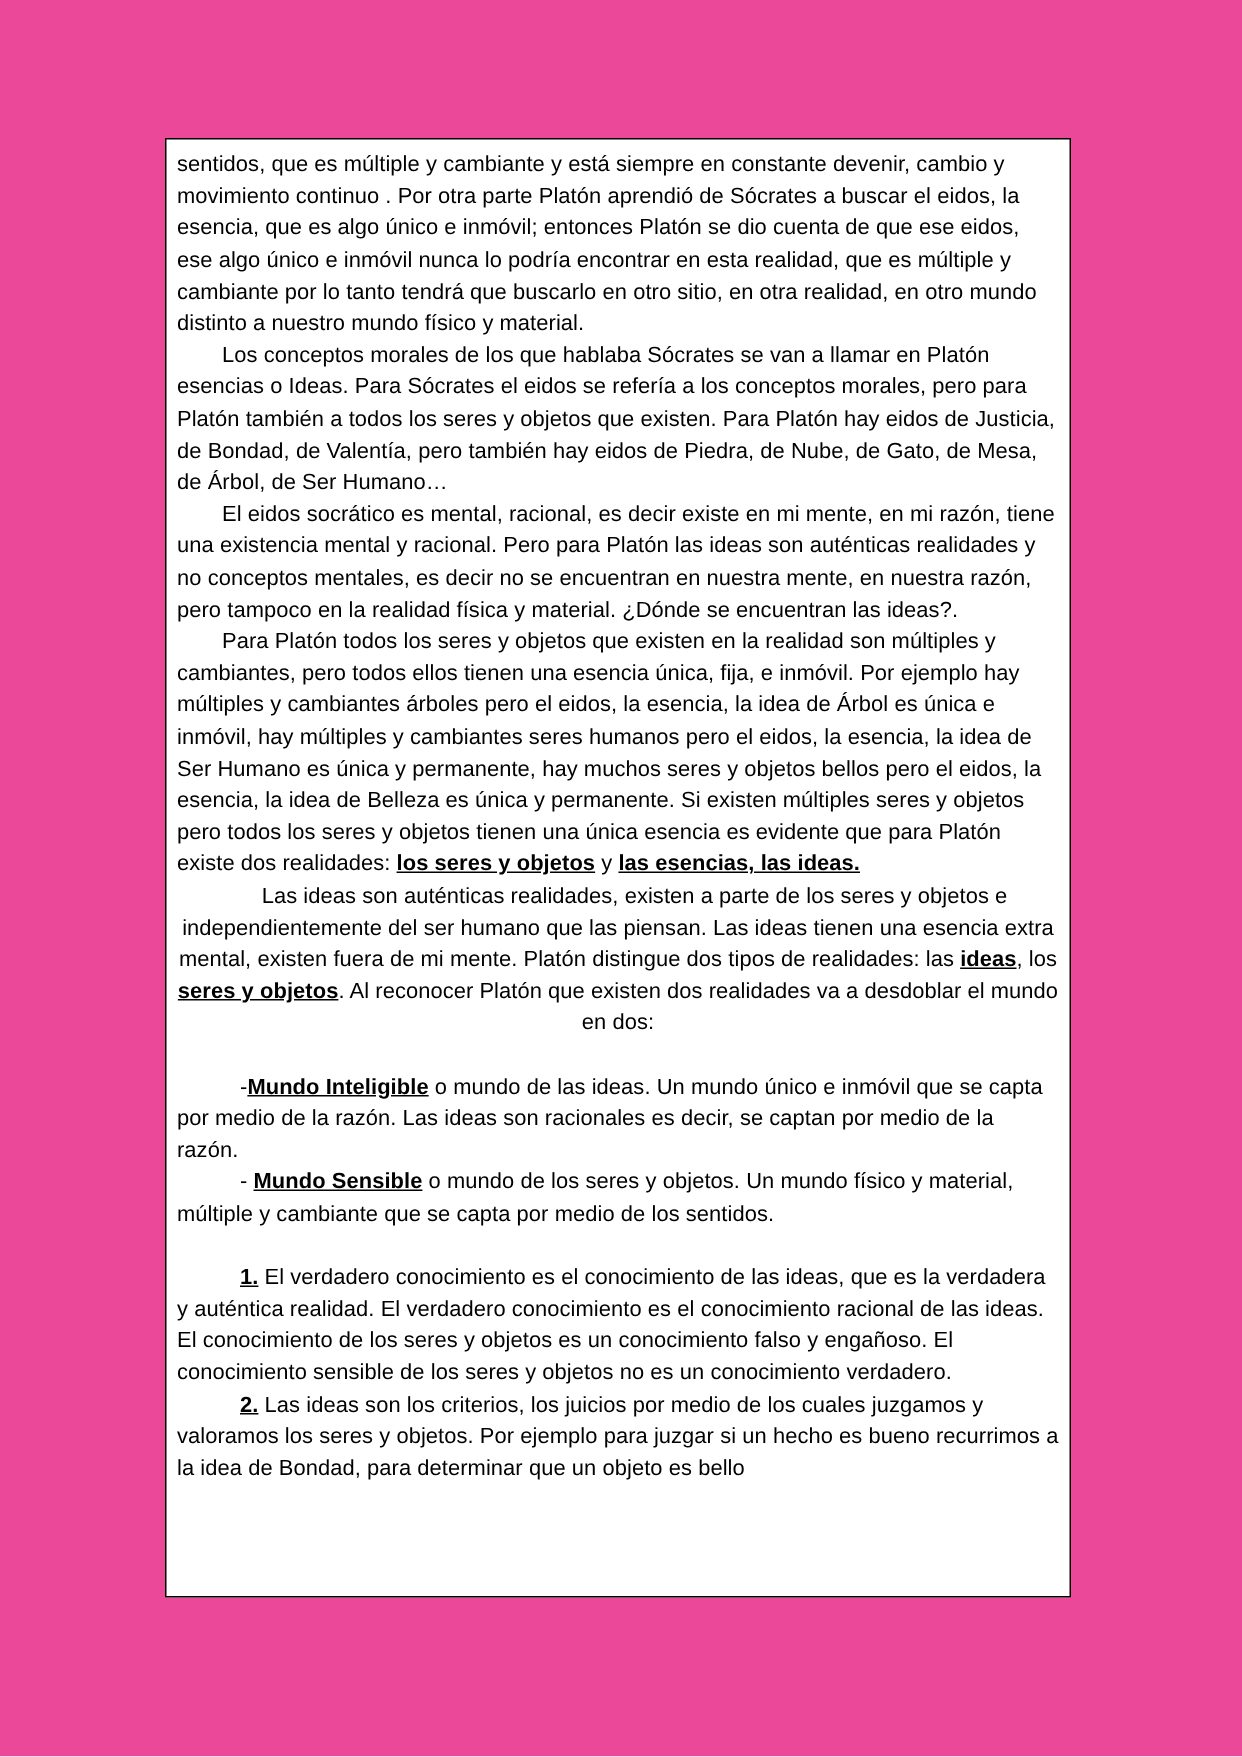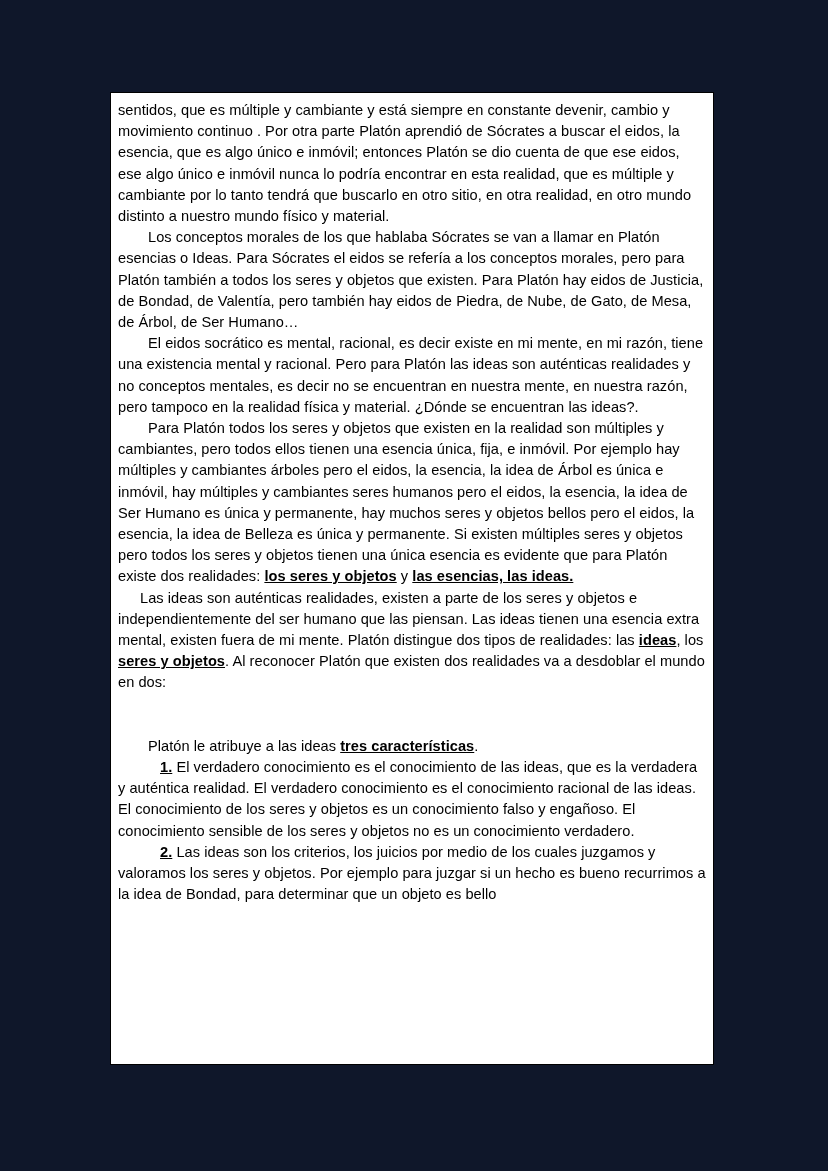--- a/index.html
+++ b/index.html
@@ -10,21 +10,21 @@
   body {
     width: 828px;
     height: 1171px;
     font-family: "Liberation Sans", sans-serif;
     color: #000000;
   }
   .page {
     position: relative;
     width: 828px;
     height: 1171px;
-    background: #0f172a;
+    background: #ec4899;
     overflow: hidden;
   }
   .text-frame {
     position: absolute;
     left: 110px;
     top: 92px;
     width: 604px;
     height: 973px;
     border: 1.5px solid #000000;
     box-sizing: border-box;
@@ -34,38 +34,39 @@
   .body-text {
     font-size: 14.6px;
     line-height: 21.2px;
     text-align: left;
     color: #000000;
     letter-spacing: 0.05px;
   }
   .body-text p {
     margin: 0;
   }
-  .ind-sm { text-indent: 22px; }
+  .ind-sm { text-indent: 22px; text-align: center; }
   .ind-md { text-indent: 30px; }
   .ind-lg { text-indent: 42px; }
   .ind-none { text-indent: 0; }
   .gap { height: 21px; }
   b { font-weight: bold; text-decoration: underline; }
 </style>
 </head>
 <body>
 
 <div class="page">
   <div class="text-frame">
     <div class="body-text" id="body-text">
         <p class="ind-none"><span>sentidos, que es múltiple y cambiante y está siempre  en  constante devenir, cambio y movimiento continuo . Por otra parte Platón aprendió de Sócrates a buscar el eidos, la esencia, que es algo único e inmóvil; entonces Platón se dio cuenta de que ese eidos, ese algo único e inmóvil nunca lo podría encontrar en esta realidad, que es múltiple y cambiante por lo tanto tendrá que buscarlo en otro sitio, en otra realidad, en otro mundo distinto a nuestro mundo físico y material.</span></p>
         <p class="ind-md"><span>Los conceptos morales de los que hablaba Sócrates se van a llamar en Platón esencias o Ideas. Para Sócrates el eidos se refería a los conceptos morales, pero para Platón también a todos los seres y objetos que existen. Para Platón hay eidos de Justicia, de Bondad, de Valentía, pero también hay eidos de Piedra, de Nube, de Gato, de Mesa, de Árbol,  de Ser Humano…</span></p>
         <p class="ind-md"><span>El eidos socrático es mental, racional, es decir existe en mi mente, en mi razón, tiene una existencia mental y racional. Pero para Platón las ideas son auténticas realidades y no conceptos mentales, es decir no se encuentran en nuestra mente, en nuestra razón, pero tampoco en la realidad física y material. ¿Dónde se encuentran las ideas?.</span></p>
         <p class="ind-md"><span>Para Platón todos los seres y objetos que existen en la realidad son múltiples y cambiantes, pero todos ellos tienen una esencia única, fija, e inmóvil. Por ejemplo hay múltiples y cambiantes árboles pero el eidos, la esencia, la idea de Árbol es única e inmóvil, hay múltiples y cambiantes seres humanos pero el eidos, la esencia, la idea de Ser Humano es única y permanente, hay muchos seres y objetos bellos pero el eidos, la esencia, la idea de Belleza es única y permanente. Si existen múltiples seres y objetos pero todos los seres y objetos tienen una única esencia es evidente que para Platón existe dos realidades: </span><b>los seres y objetos</b><span> y </span><b>las esencias, las ideas.</b></p>
         <p class="ind-sm"><span>Las ideas son auténticas realidades, existen a parte de los seres y objetos e independientemente del ser humano que las piensan. Las ideas tienen una esencia extra mental, existen fuera de mi mente. Platón  distingue dos tipos de realidades: las </span><b>ideas</b><span>, los </span><b>seres y objetos</b><span>. Al reconocer Platón que existen dos realidades va a desdoblar el mundo en dos:</span></p>
         <div class="gap"></div>
+        <p class="ind-lg"><span>-</span><b>Mundo Inteligible</b><span> o mundo de las ideas. Un mundo único e inmóvil que se capta por medio de la razón. Las ideas son racionales es decir, se captan por medio de la razón.</span></p>
+        <p class="ind-lg"><span>- </span><b>Mundo Sensible</b><span> o mundo de los seres y objetos. Un mundo físico y material, múltiple y cambiante que se capta por medio de los sentidos.</span></p>
         <div class="gap"></div>
-        <p class="ind-md"><span>Platón le atribuye a las ideas </span><b>tres características</b><span>.</span></p>
         <p class="ind-lg"><b>1.</b><span> El verdadero conocimiento es el conocimiento de las ideas, que es la verdadera y auténtica realidad. El verdadero conocimiento es el conocimiento racional de las ideas. El conocimiento de los seres y objetos es un conocimiento falso y engañoso. El conocimiento sensible de los seres y objetos no es un conocimiento verdadero.</span></p>
         <p class="ind-lg"><b>2.</b><span> Las ideas son los criterios, los juicios por medio de los cuales juzgamos y valoramos los seres y objetos. Por ejemplo para juzgar si un hecho es bueno recurrimos a la idea de Bondad, para determinar que un objeto es bello</span></p>
       </div>
   </div>
 </div>
 
 </body></html>

